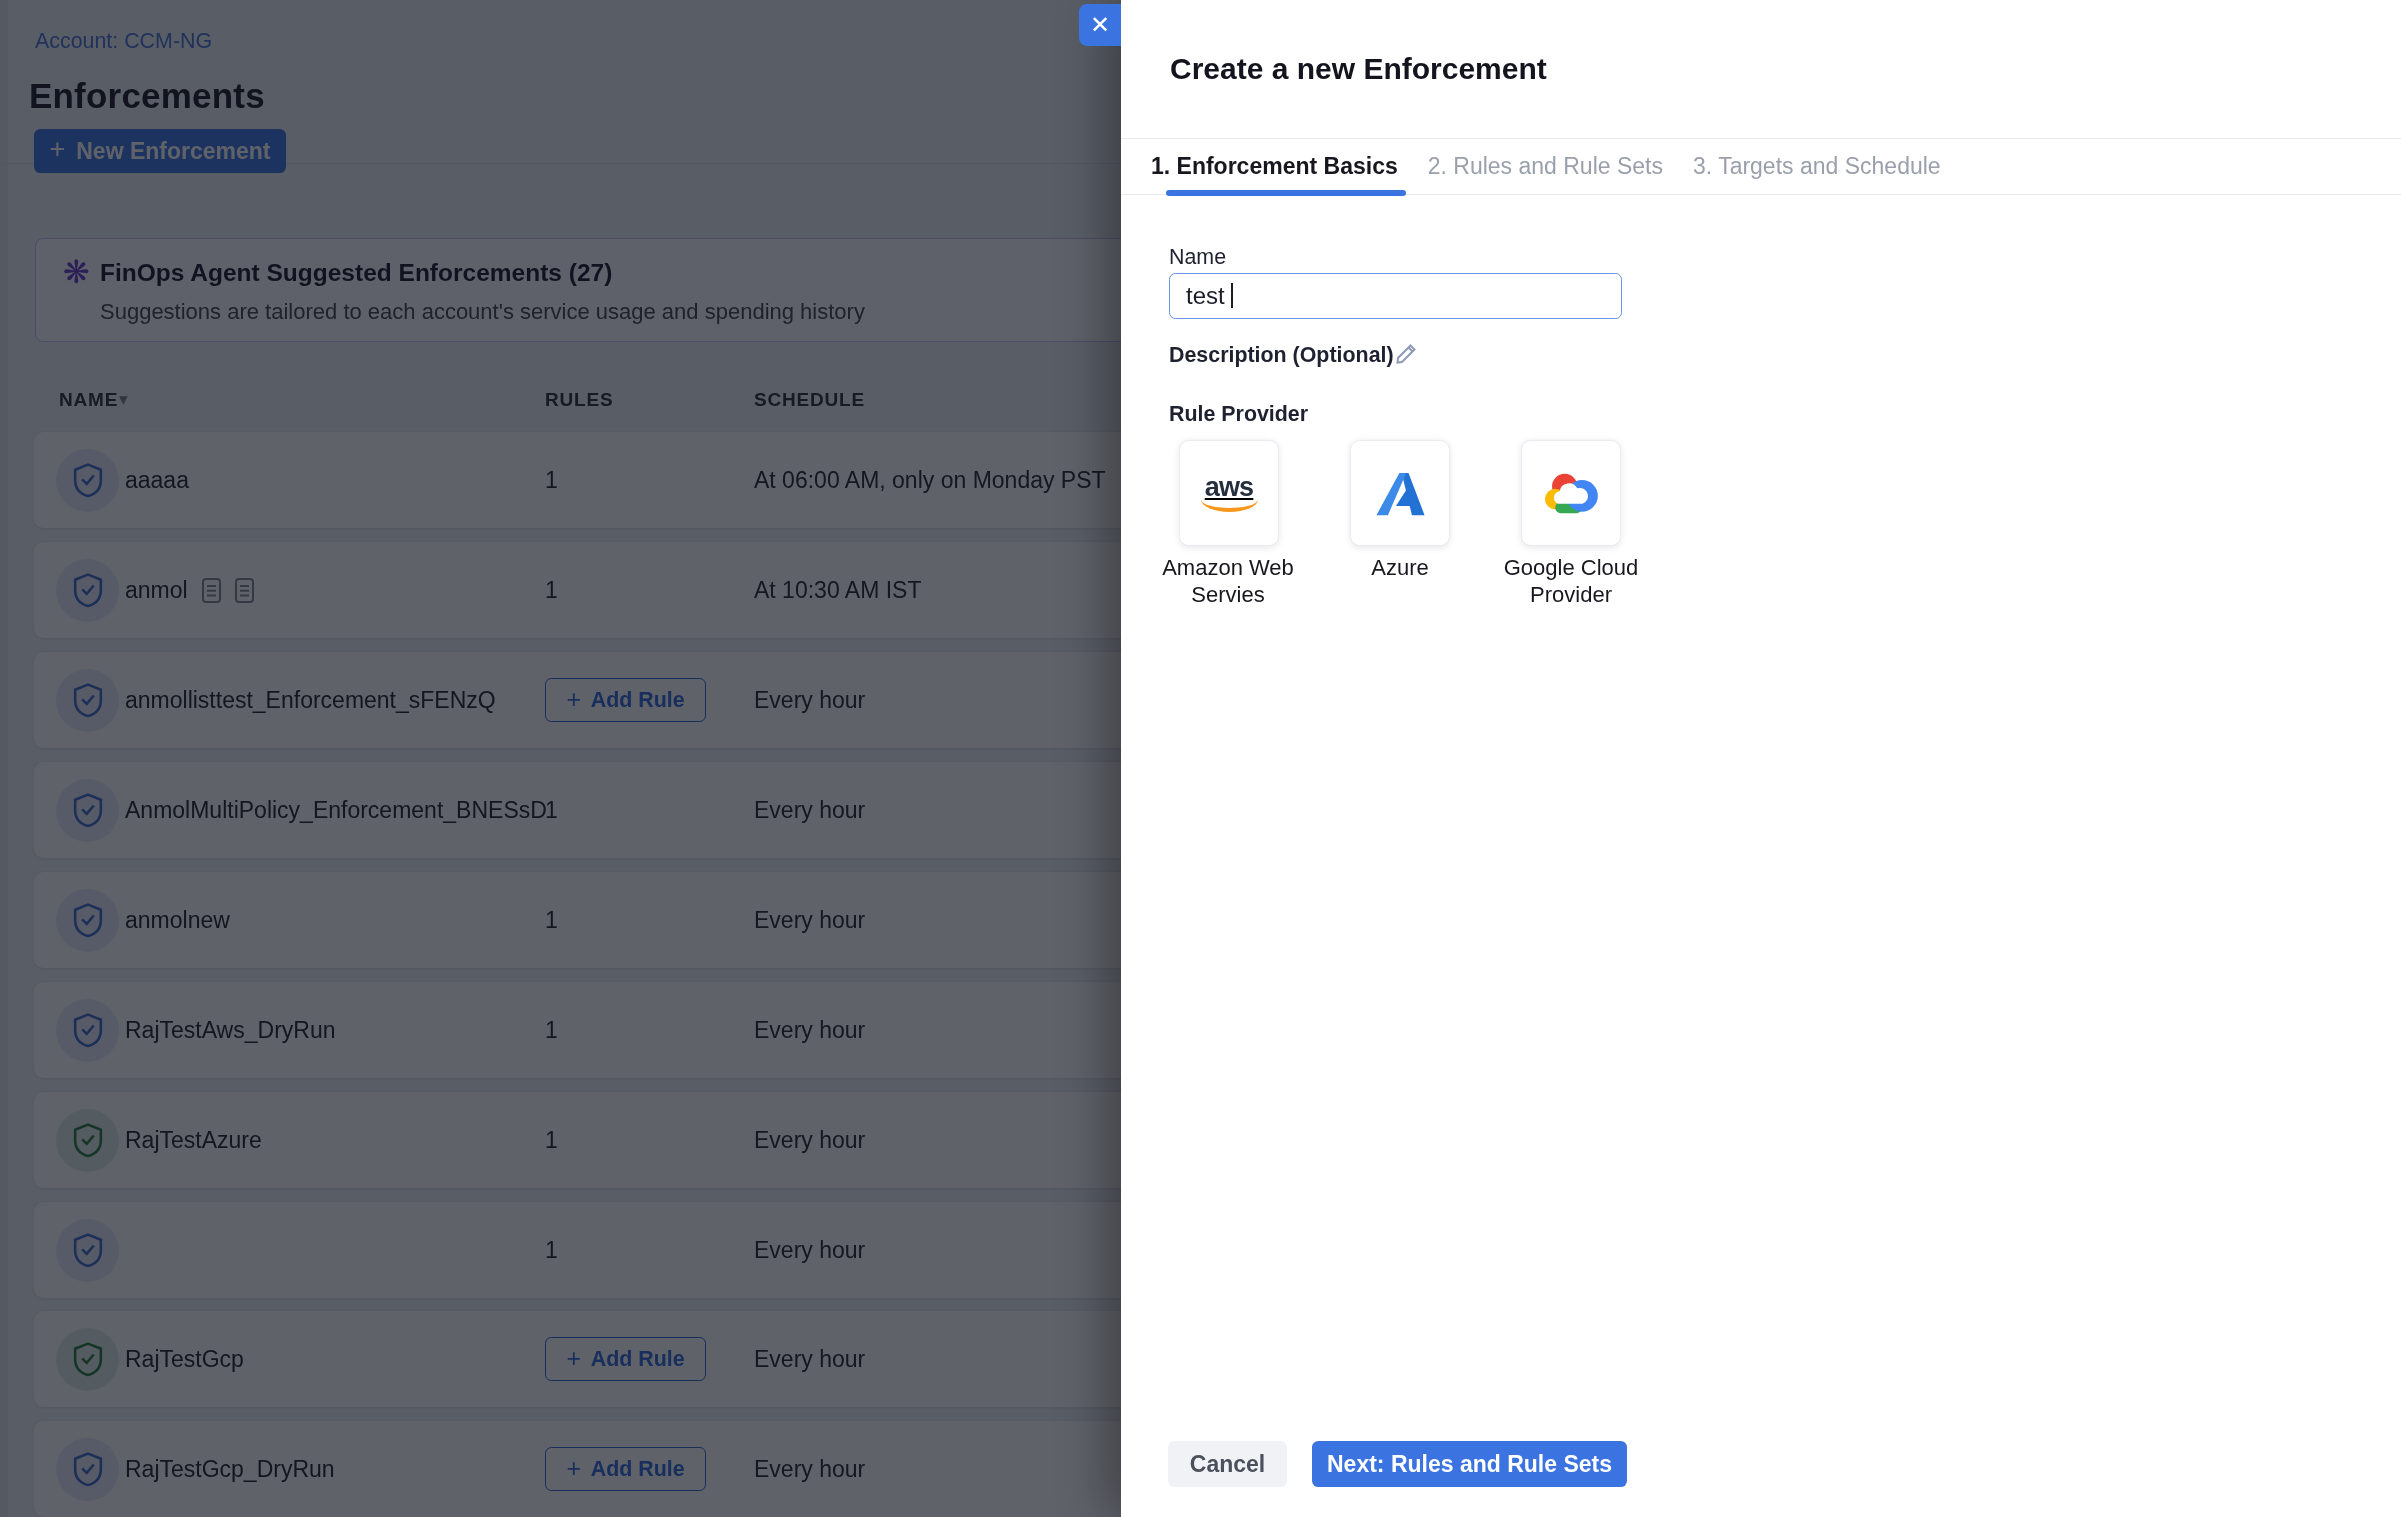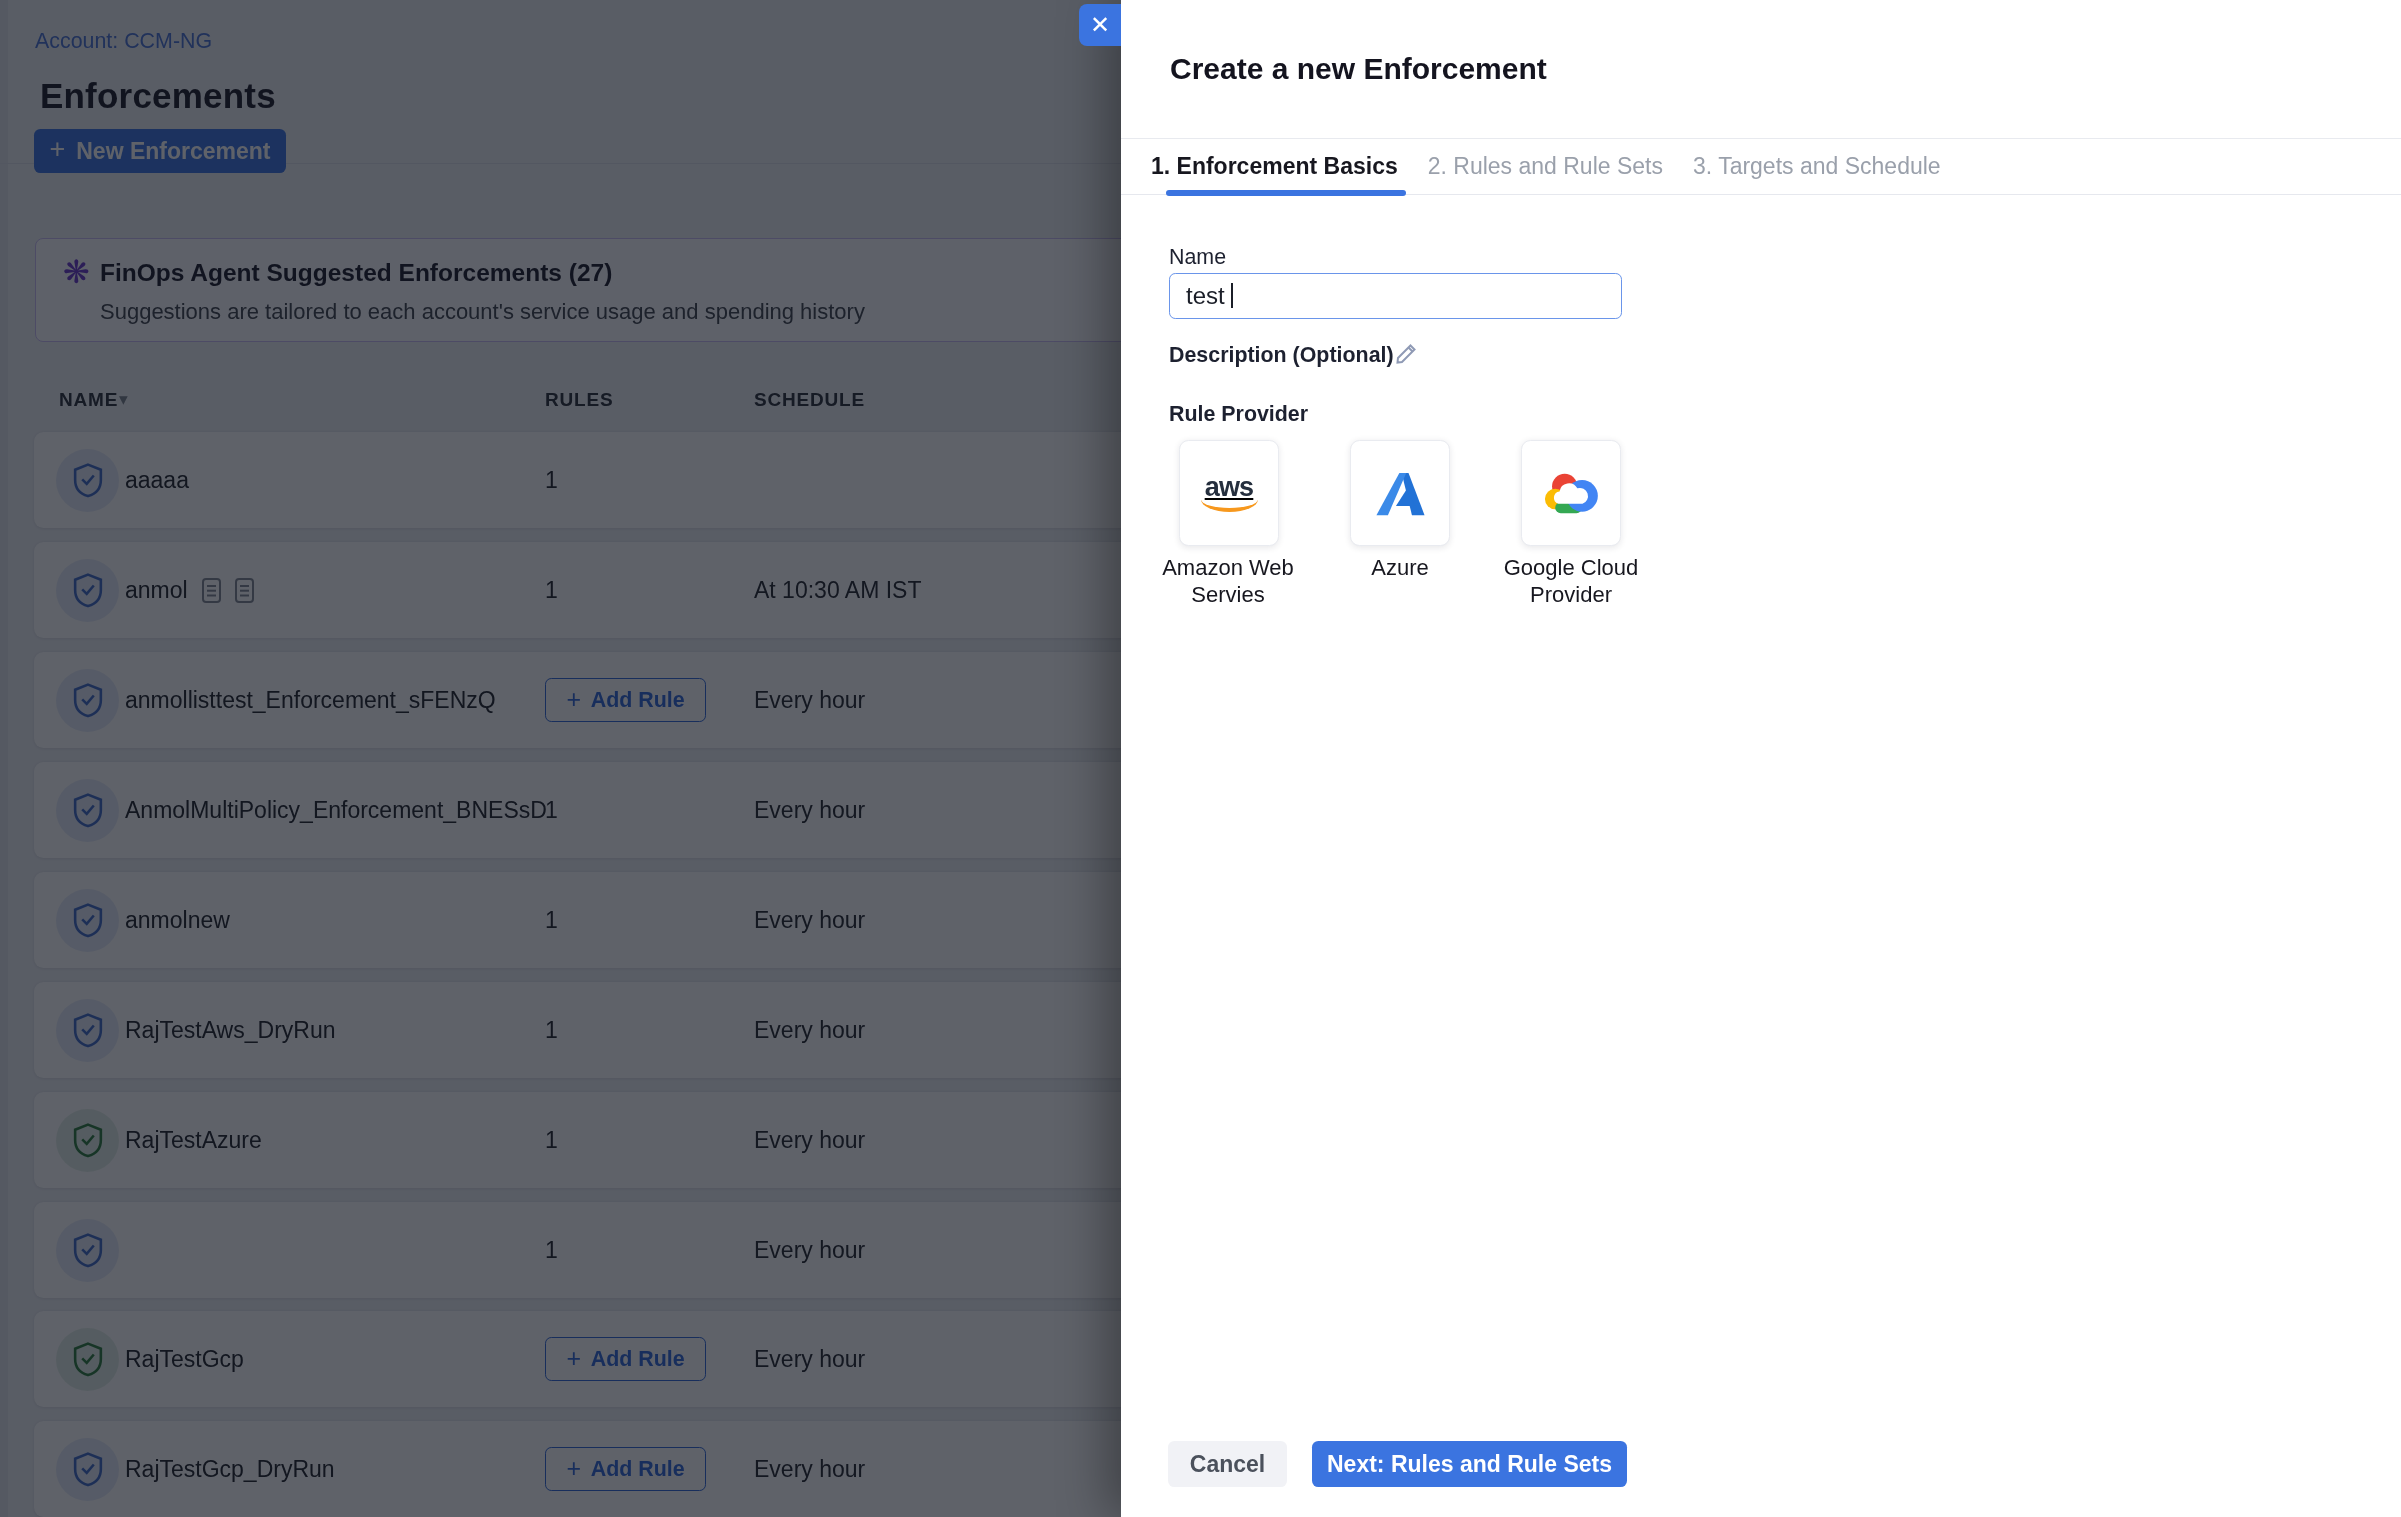--- a/index.html
+++ b/index.html
@@ -4,21 +4,21 @@
 <style>
   * { margin:0; padding:0; box-sizing:border-box; }
   html,body { width:2401px; height:1517px; }
   body { font-family:"Liberation Sans","DejaVu Sans",sans-serif; background:#eef0f4; }
   .screen { position:relative; width:2401px; height:1517px; overflow:hidden; background:#eef0f4; }
 
   
   .page { position:absolute; inset:0; }
   .left-edge { position:absolute; left:0; top:0; width:8px; height:100%; background:#e2e5eb; }
   .breadcrumb { position:absolute; left:35px; top:28.5px; font-size:21.4px; color:#4a72d4; }
-  .page-title { position:absolute; left:40px; top:76px; font-size:35px; font-weight:700; color:#1c1c28; letter-spacing:0.2px; }
+  .page-title { position:absolute; left:29px; top:76px; font-size:35px; font-weight:700; color:#1c1c28; letter-spacing:0.2px; }
   .page-divider { position:absolute; left:0; top:163px; width:100%; height:0.8px; background:#dcdfe6; }
 
   .btn-new { position:absolute; left:34px; top:129px; width:252px; height:44px; background:#3b74e0;
     border:none; border-radius:6.3px; color:#ffffff; font-size:23px; font-weight:600;
     display:flex; align-items:center; justify-content:center; gap:11px; cursor:pointer;
     font-family:inherit; }
   .btn-new .plus { font-size:27px; font-weight:400; line-height:1; margin-top:-2.4px; }
 
   .banner { position:absolute; left:35px; top:238px; width:2330px; height:104px; background:#fdfdff;
     border:1.6px solid #c9bcf2; border-radius:8px; }
@@ -136,20 +136,21 @@
             <path d="M12 2 L22 6 V14 C22 21 17.5 25 12 26.5 C6.5 25 2 21 2 14 V6 Z"></path>
             <path d="M7.5 13.5 L11 17 L16.5 10.5"></path>
           </svg>
       </div>
       <div class="name-cell">
           <span>aaaaa</span>
         </div>
       <div class="rules-cell">
           <span>1</span>
         </div>
+      <div class="schedule-cell">At 06:00 AM, only on Monday PST</div>
     </div>
 
     <div class="row" style="top:542px">
       <div class="badge" data-variant="blue">
         <svg viewBox="0 0 24 28" fill="none" stroke-width="2">
             <path d="M12 2 L22 6 V14 C22 21 17.5 25 12 26.5 C6.5 25 2 21 2 14 V6 Z"></path>
             <path d="M7.5 13.5 L11 17 L16.5 10.5"></path>
           </svg>
       </div>
       <div class="name-cell">

